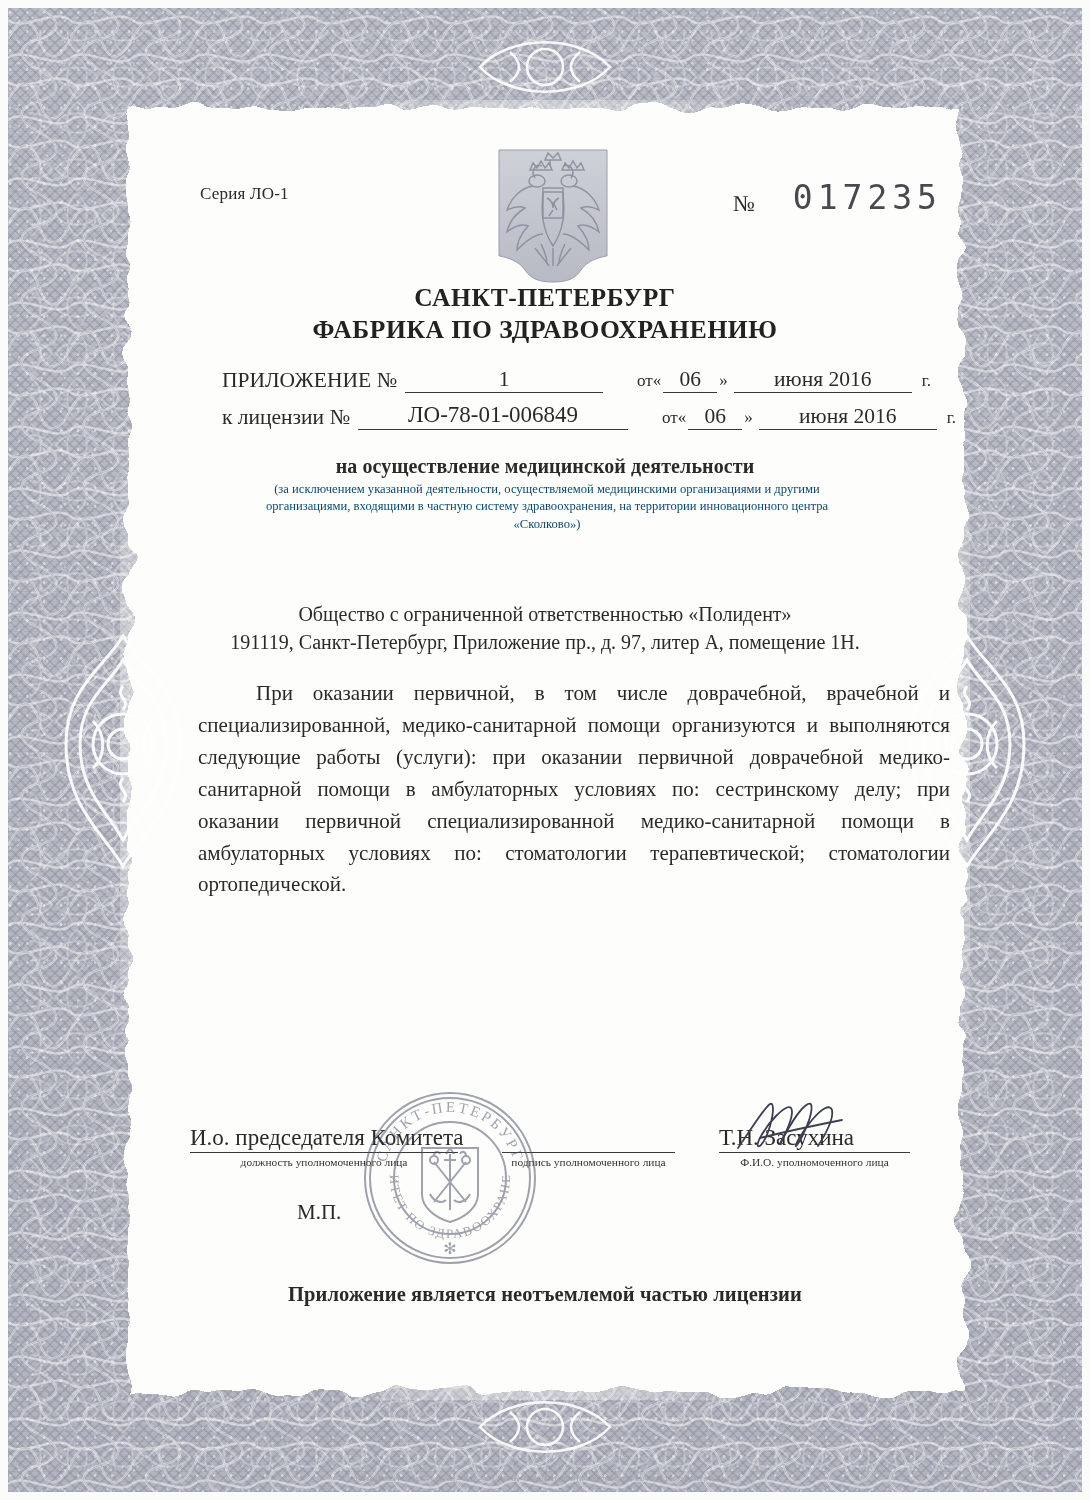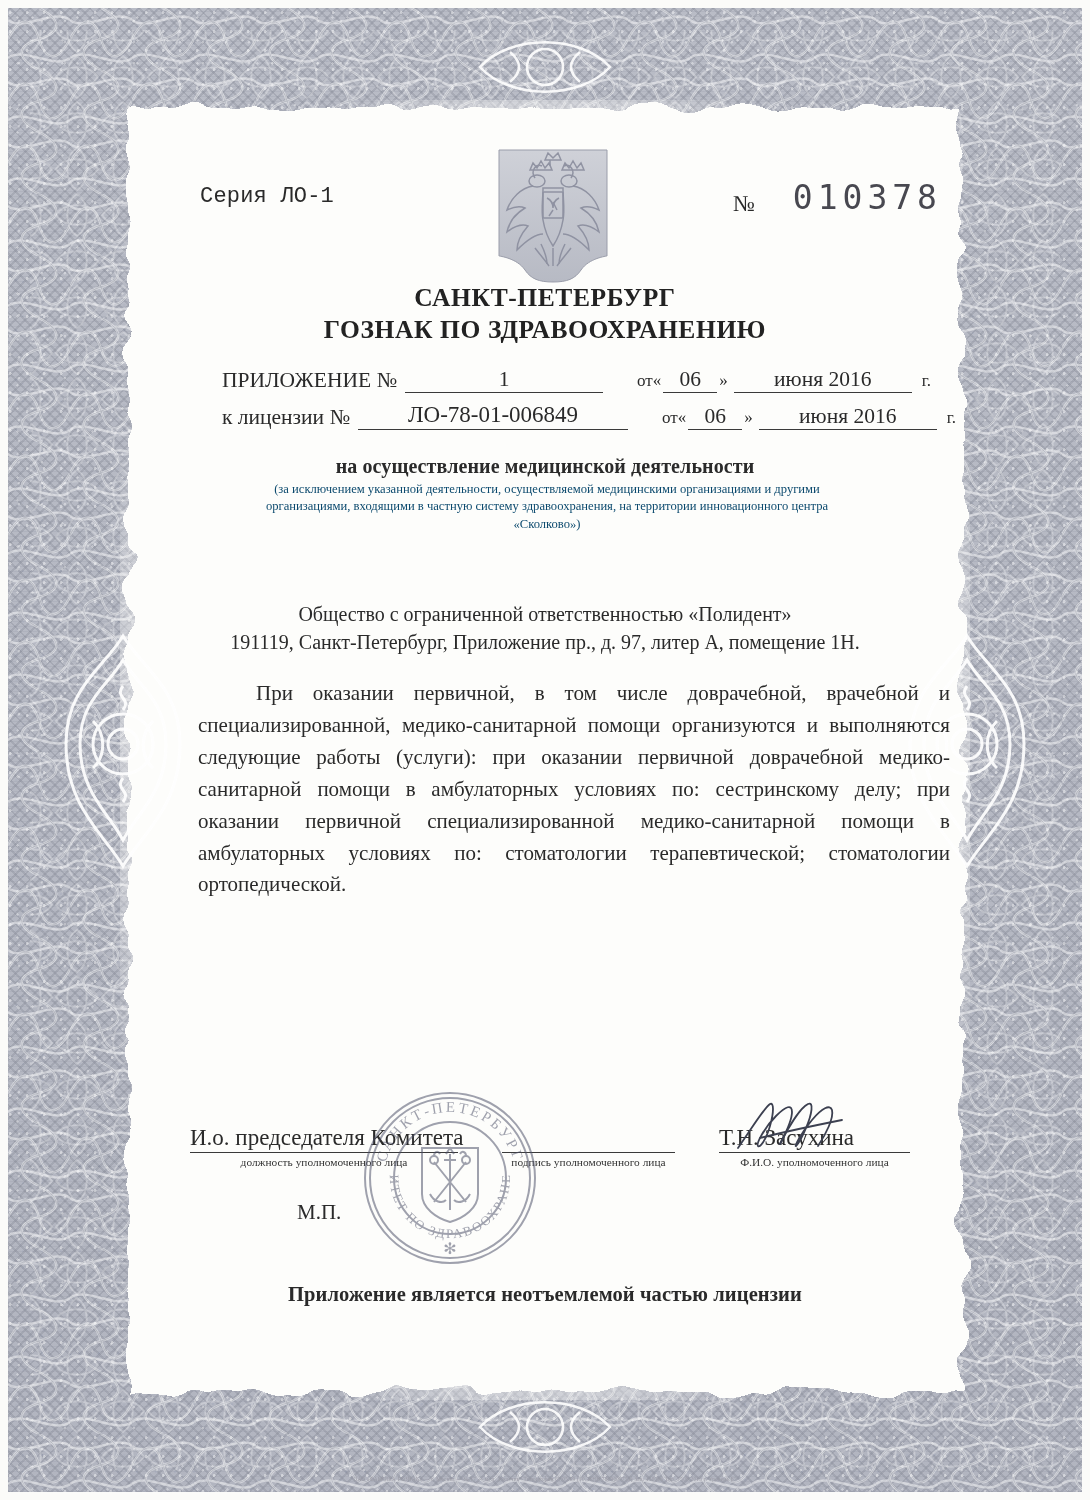--- a/index.html
+++ b/index.html
@@ -70,23 +70,22 @@
   
   #content {
     position: absolute;
     left: 0; top: 0;
     width: 1090px;
     height: 1500px;
   }
   .serie {
     position: absolute;
     left: 200px; top: 184px;
-    font-size: 22px;
+    font-size: 17px;
     letter-spacing: .2px;
-    font-family: Liberation Mono, monospace;
   }
   .numwrap {
     position: absolute;
     right: 148px; top: 178px;
     display: flex;
     align-items: baseline;
     gap: 38px;
   }
   .no-sign {
     font-size: 23px;
@@ -334,21 +333,21 @@
       </g>
     </svg>
   </div>
 
   <div id="content">
 
     <div class="serie">Серия ЛО-1</div>
 
     <div class="numwrap">
       <span class="no-sign">№</span>
-      <span class="doc-number">010378</span>
+      <span class="doc-number">017235</span>
     </div>
 
     <svg class="coat" viewBox="0 0 112 136">
       <defs>
         <linearGradient id="shieldg" x1="0" y1="0" x2="0" y2="1">
           <stop offset="0" stop-color="#cfd1d8"></stop>
           <stop offset="1" stop-color="#b7bac4"></stop>
         </linearGradient>
       </defs>
       <path d="M2,2 H110 V108 C110,108 92,110 84,122 C78,131 70,134 56,134
@@ -378,21 +377,21 @@
         <path d="M56,54 l4,8 M56,62 l-4,6"></path>
 
         <path d="M44,96 C48,104 50,110 50,116 M68,96 C64,104 62,110 62,116
                  M56,100 v18"></path>
         <path d="M38,100 C44,108 48,112 52,118 M74,100 C68,108 64,112 60,118"></path>
       </g>
     </svg>
 
     <div class="org-title">
       <div>САНКТ-ПЕТЕРБУРГ</div>
-      <div>ГОЗНАК ПО ЗДРАВООХРАНЕНИЮ</div>
+      <div>ФАБРИКА ПО ЗДРАВООХРАНЕНИЮ</div>
     </div>
 
     <div class="form-rows">
       <div class="frow">
         <span class="flabel">ПРИЛОЖЕНИЕ №</span>
         <span class="fline app-no">1</span>
         <span class="ot">от</span>
         <span class="guil">«</span>
         <span class="fline day">06</span>
         <span class="guil">»</span>

